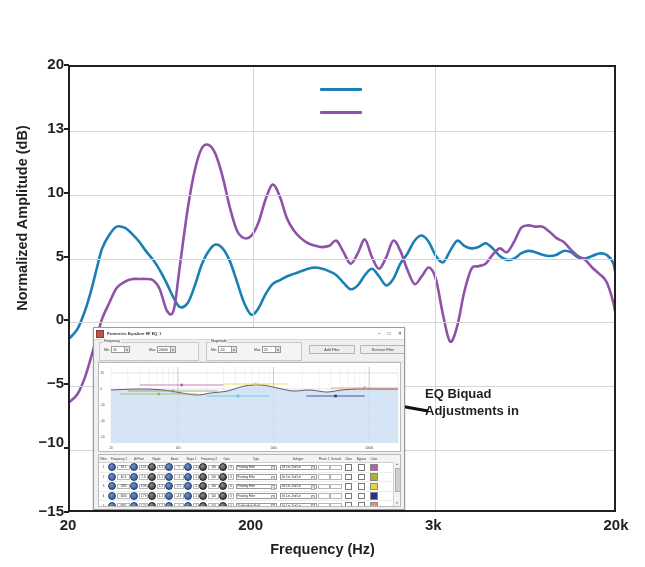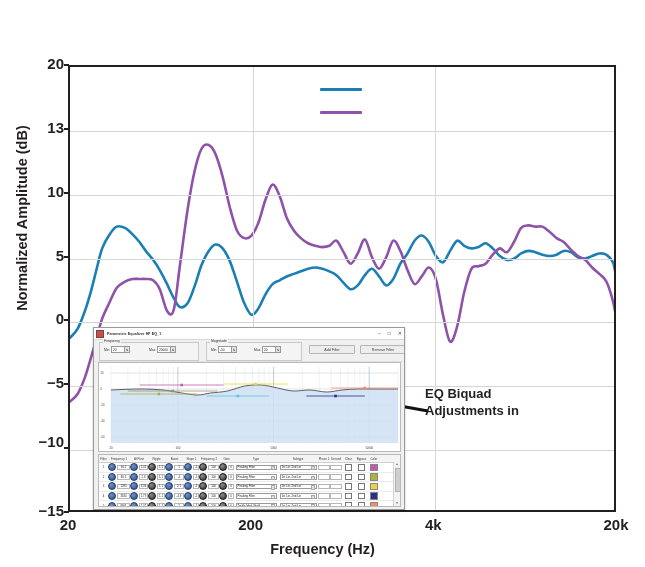--- a/index.html
+++ b/index.html
@@ -241,21 +241,21 @@
       <div class="gridline-h" style="top: 255.429px;"></div>
       <div class="gridline-h" style="top: 319.286px;"></div>
       <div class="gridline-h" style="top: 383.143px;"></div>
       <div class="gridline-v" style="left: 182.667px;"></div>
       <div class="gridline-v" style="left: 365.333px;"></div>
     </div>
 
   <div id="xaxis">
       <div class="xtick" style="left: 68px;">20</div>
       <div class="xtick" style="left: 250.667px;">200</div>
-      <div class="xtick" style="left: 433.333px;">4k</div>
+      <div class="xtick" style="left: 433.333px;">3k</div>
       <div class="xtick" style="left: 616px;">20k</div>
     </div>
   <div class="xlabel">Frequency (Hz)</div>
 
   <div class="legend" id="legend">
       <div class="legend-row">
         <span class="legend-swatch" style="background: rgb(27, 127, 181);"></span>
       </div>
       <div class="legend-row">
         <span class="legend-swatch" style="background: rgb(142, 83, 168);"></span>

